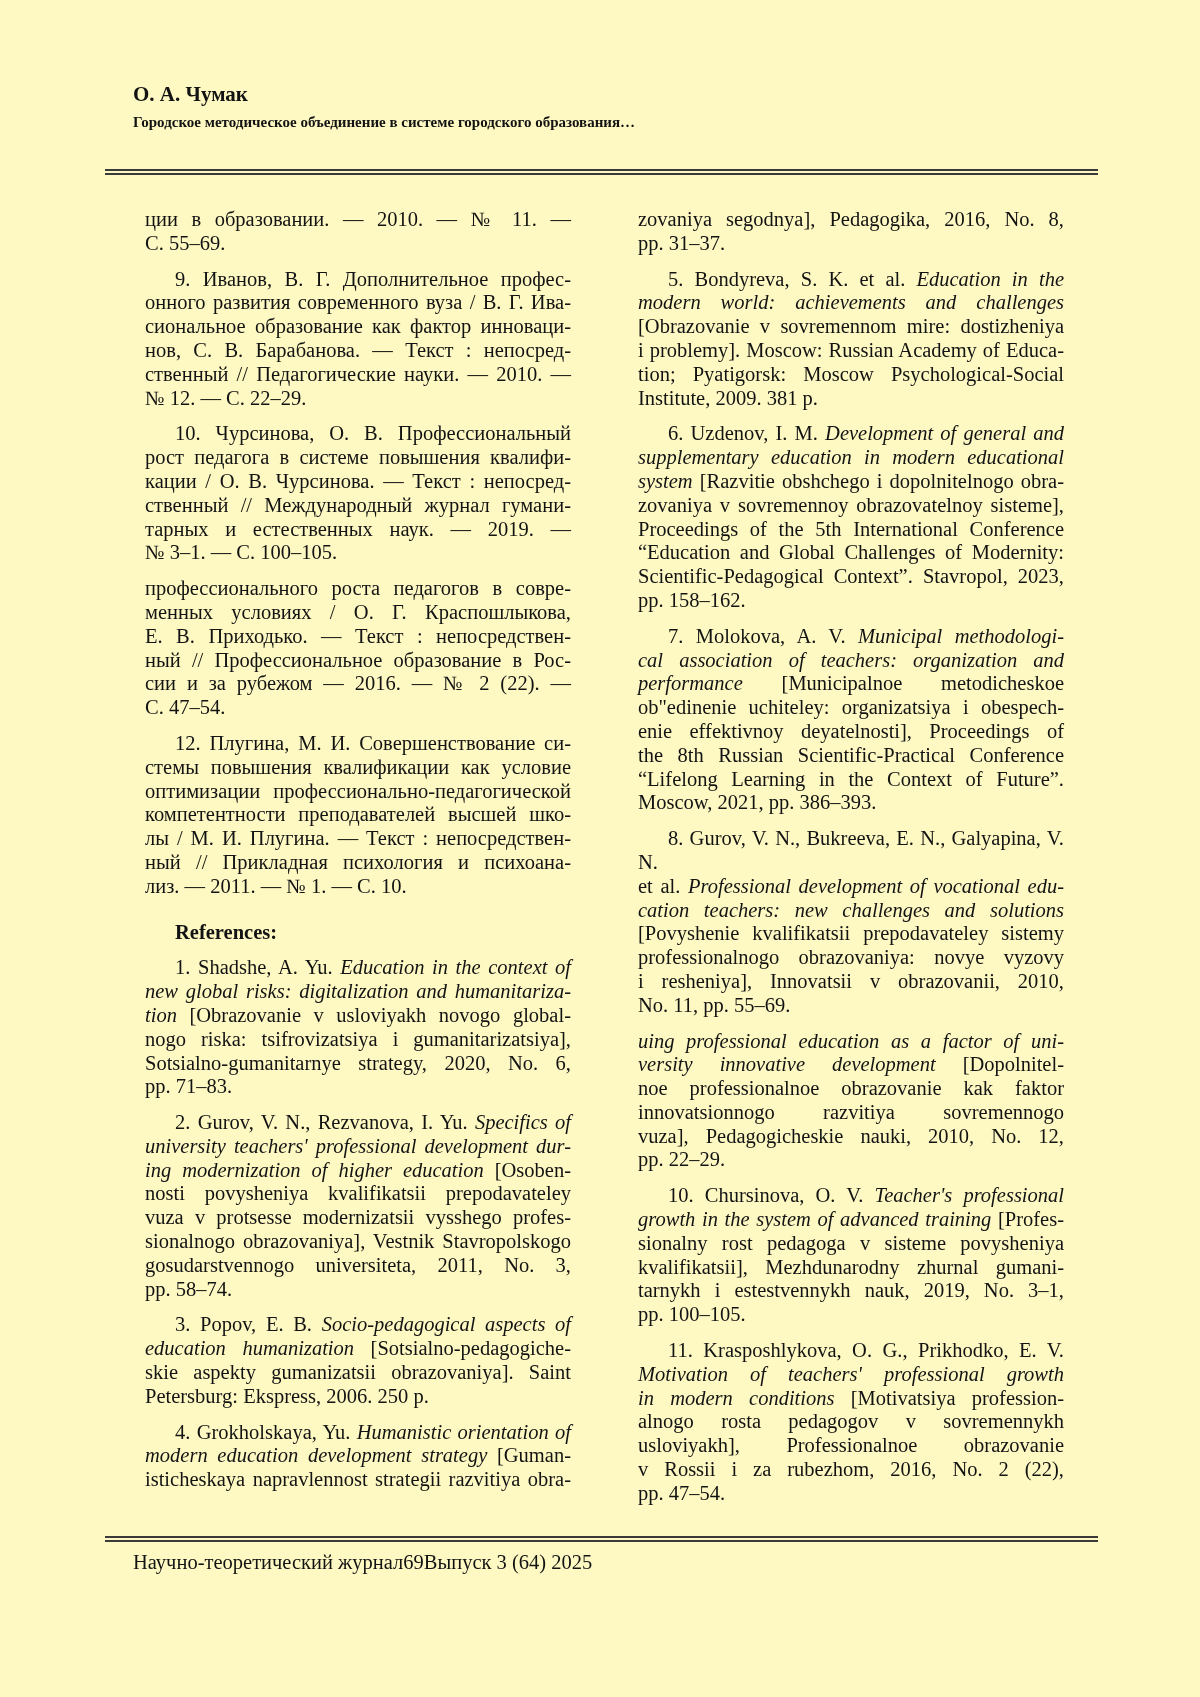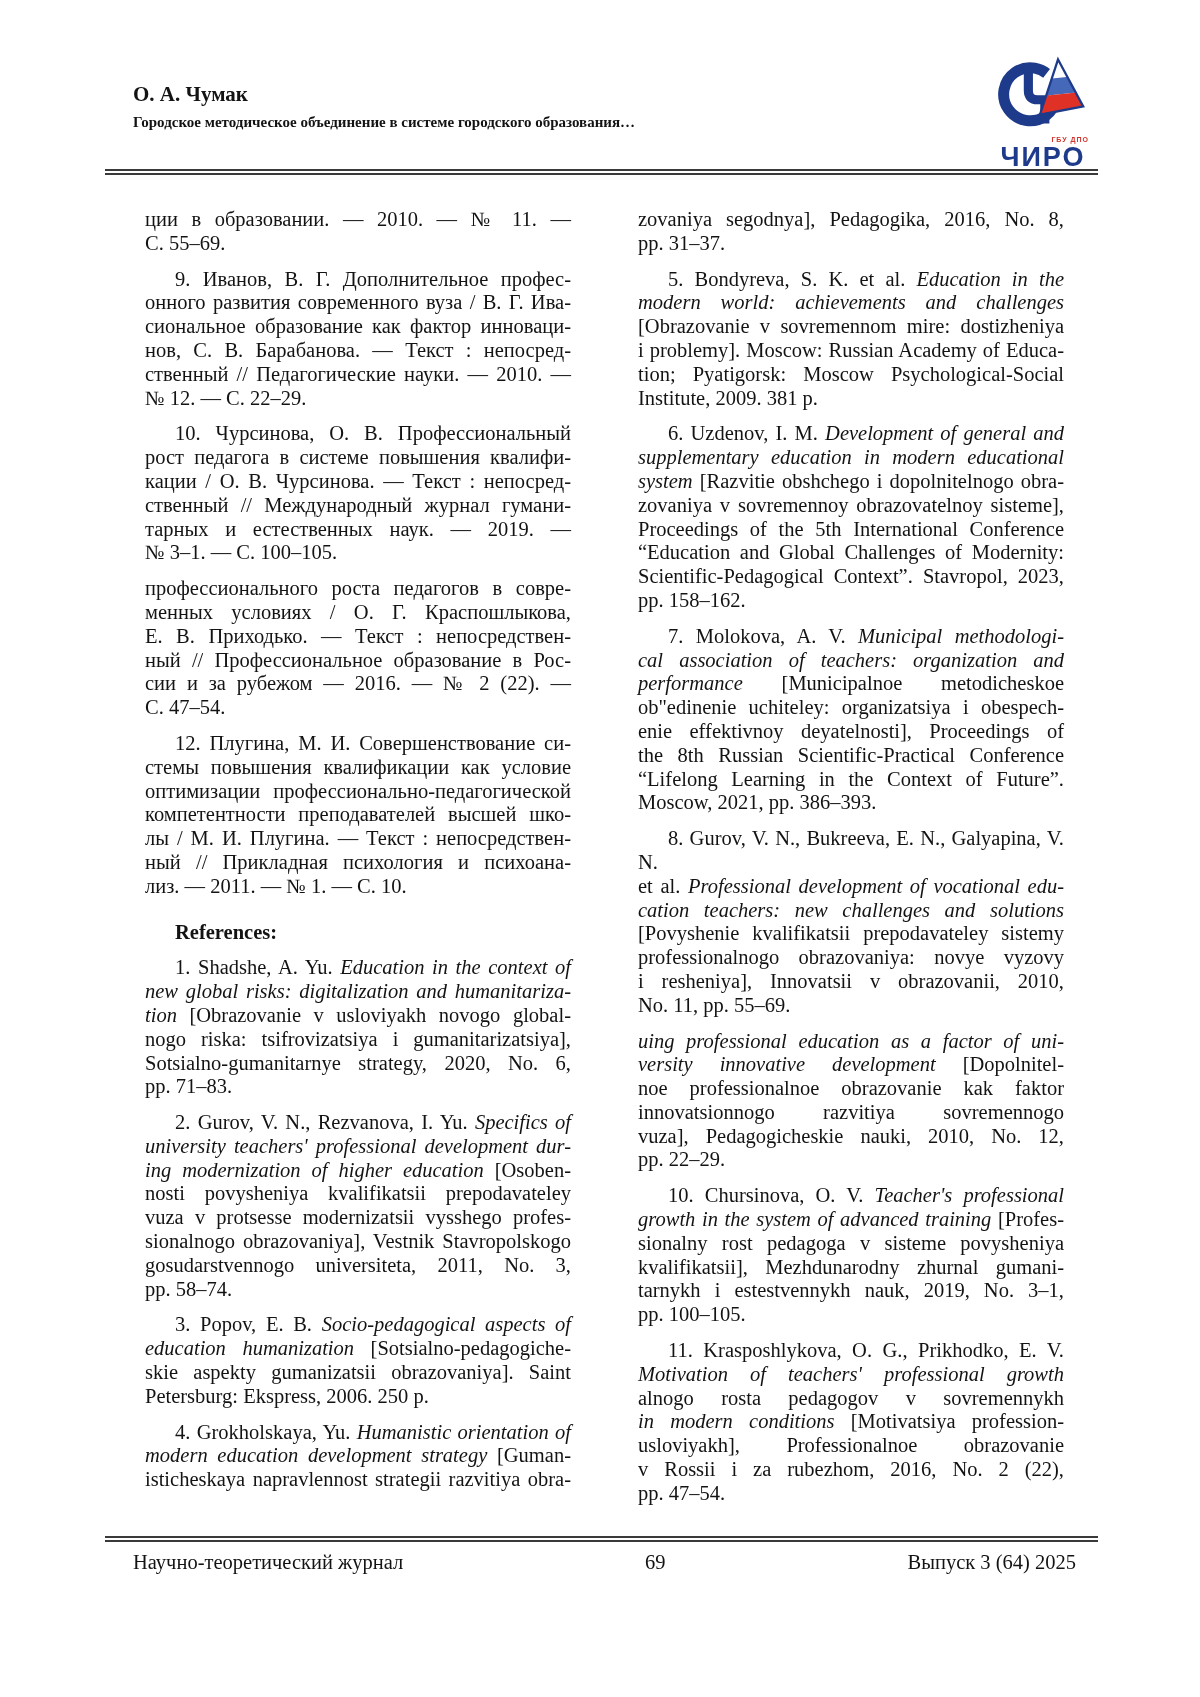--- a/index.html
+++ b/index.html
@@ -1,17 +1,17 @@
 <!DOCTYPE html>
 <html><head>
 <meta charset="utf-8">
 <style>
   html,body { margin:0; padding:0; background:#e8e8e8; }
   #page {
-    position:relative; width:1200px; height:1697px; background:#ffffff;
+    position:relative; width:1200px; height:1697px; background:#fef9c3;
     font-family:"Liberation Serif","DejaVu Serif",serif; color:#131313;
     overflow:hidden; margin:0 auto;
   }
   
   #hdr-author { position:absolute; left:133px; top:82px; font-size:21px; font-weight:bold; }
   #hdr-title  { position:absolute; left:133px; top:114px; font-size:15px; font-weight:bold; }
   #hdr-rule   { position:absolute; left:105px; top:169px; width:993px; height:0; border-top:6px double #3a3a3a; }
   
   #logo { position:absolute; left:993px; top:54px; width:100px; text-align:center; }
   #logo svg { display:block; margin:0 auto; }
@@ -25,52 +25,31 @@
   #col-right { left:626px; }
   .para { margin:12px; }
   .para.heading { margin-top:22px; }
   .line { text-align:justify; text-align-last:justify; white-space:normal; }
   .line.last { text-align-last:left; }
   .line.indent { text-indent:30px; }
   .it { font-style:italic; }
   .bd { font-weight:bold; }
   
   #ftr-rule { position:absolute; left:105px; top:1536px; width:993px; height:0; border-top:6px double #3a3a3a; }
-  #ftr { position:absolute; left:133px; top:1551px; width:943px; display:flex; justify-content:space-between;
+  #ftr { position:absolute; left:133px; top:1551px; width:943px; display:flex; 
     font-size:20.5px; }
 </style>
 </head>
 <body>
 
 <div id="page">
 
   <div id="hdr-author">О. А. Чумак</div>
   <div id="hdr-title">Городское методическое объединение в системе городского образования…</div>
 
-  <div id="logo">
-    <span>
-      <svg width="92" height="86" viewBox="0 0 100 94">
-        <circle cx="36" cy="44" r="29" fill="none" stroke="#1e3a8a" stroke-width="12" stroke-dasharray="150 32" transform="rotate(10 36 44)"></circle>
-        <path d="M34 16 L34 40 Q34 50 44 50 L52 50 L52 76" fill="none" stroke="#1e3a8a" stroke-width="10"></path>
-        <g transform="rotate(-6 68 40)">
-          <clipPath id="sail">
-              <polygon points="70,6 92,60 44,64"></polygon>
-            </clipPath>
-          <g clip-path="url(#sail)">
-            <rect x="40" y="0" width="56" height="26" fill="#ffffff"></rect>
-            <rect x="40" y="26" width="56" height="18" fill="#4668b8"></rect>
-            <rect x="40" y="44" width="56" height="22" fill="#e03127"></rect>
-          </g>
-          <polygon points="70,6 92,60 44,64" fill="none" stroke="#1e3a8a" stroke-width="2.5"></polygon>
-        </g>
-      </svg>
-    </span>
-    <span id="logo-caption">ГБУ ДПО</span>
-    <span id="logo-name">ЧИРО</span>
-  </div>
 
   <div id="hdr-rule"></div>
 
   <div id="col-left" class="col">
       <div class="para">
         <div class="line"><span>ции в образовании. — 2010. — № 11. —</span></div>
         <div class="line last"><span>С. 55–69.</span></div>
       </div>
       <div class="para">
         <div class="line indent"><span>9. Иванов, В. Г. Дополнительное профес-</span></div>
@@ -192,22 +171,22 @@
         <div class="line indent"><span>10. Chursinova, O. V. </span><span class="it">Teacher's professional</span></div>
         <div class="line"><span class="it">growth in the system of advanced training</span><span> [Profes-</span></div>
         <div class="line"><span>sionalny rost pedagoga v sisteme povysheniya</span></div>
         <div class="line"><span>kvalifikatsii], Mezhdunarodny zhurnal gumani-</span></div>
         <div class="line"><span>tarnykh i estestvennykh nauk, 2019, No. 3–1,</span></div>
         <div class="line last"><span>pp. 100–105.</span></div>
       </div>
       <div class="para">
         <div class="line indent"><span>11. Krasposhlykova, O. G., Prikhodko, E. V.</span></div>
         <div class="line"><span class="it">Motivation of teachers' professional growth</span></div>
+        <div class="line"><span class="it">in modern conditions</span><span> [Motivatsiya profession-</span></div>
         <div class="line"><span>alnogo rosta pedagogov v sovremennykh</span></div>
-        <div class="line"><span class="it">in modern conditions</span><span> [Motivatsiya profession-</span></div>
         <div class="line"><span>usloviyakh], Professionalnoe obrazovanie</span></div>
         <div class="line"><span>v Rossii i za rubezhom, 2016, No. 2 (22),</span></div>
         <div class="line last"><span>pp. 47–54.</span></div>
       </div>
     </div>
 
   <div id="ftr-rule"></div>
   <div id="ftr">
     <span>Научно-теоретический журнал</span>
     <span>69</span>

